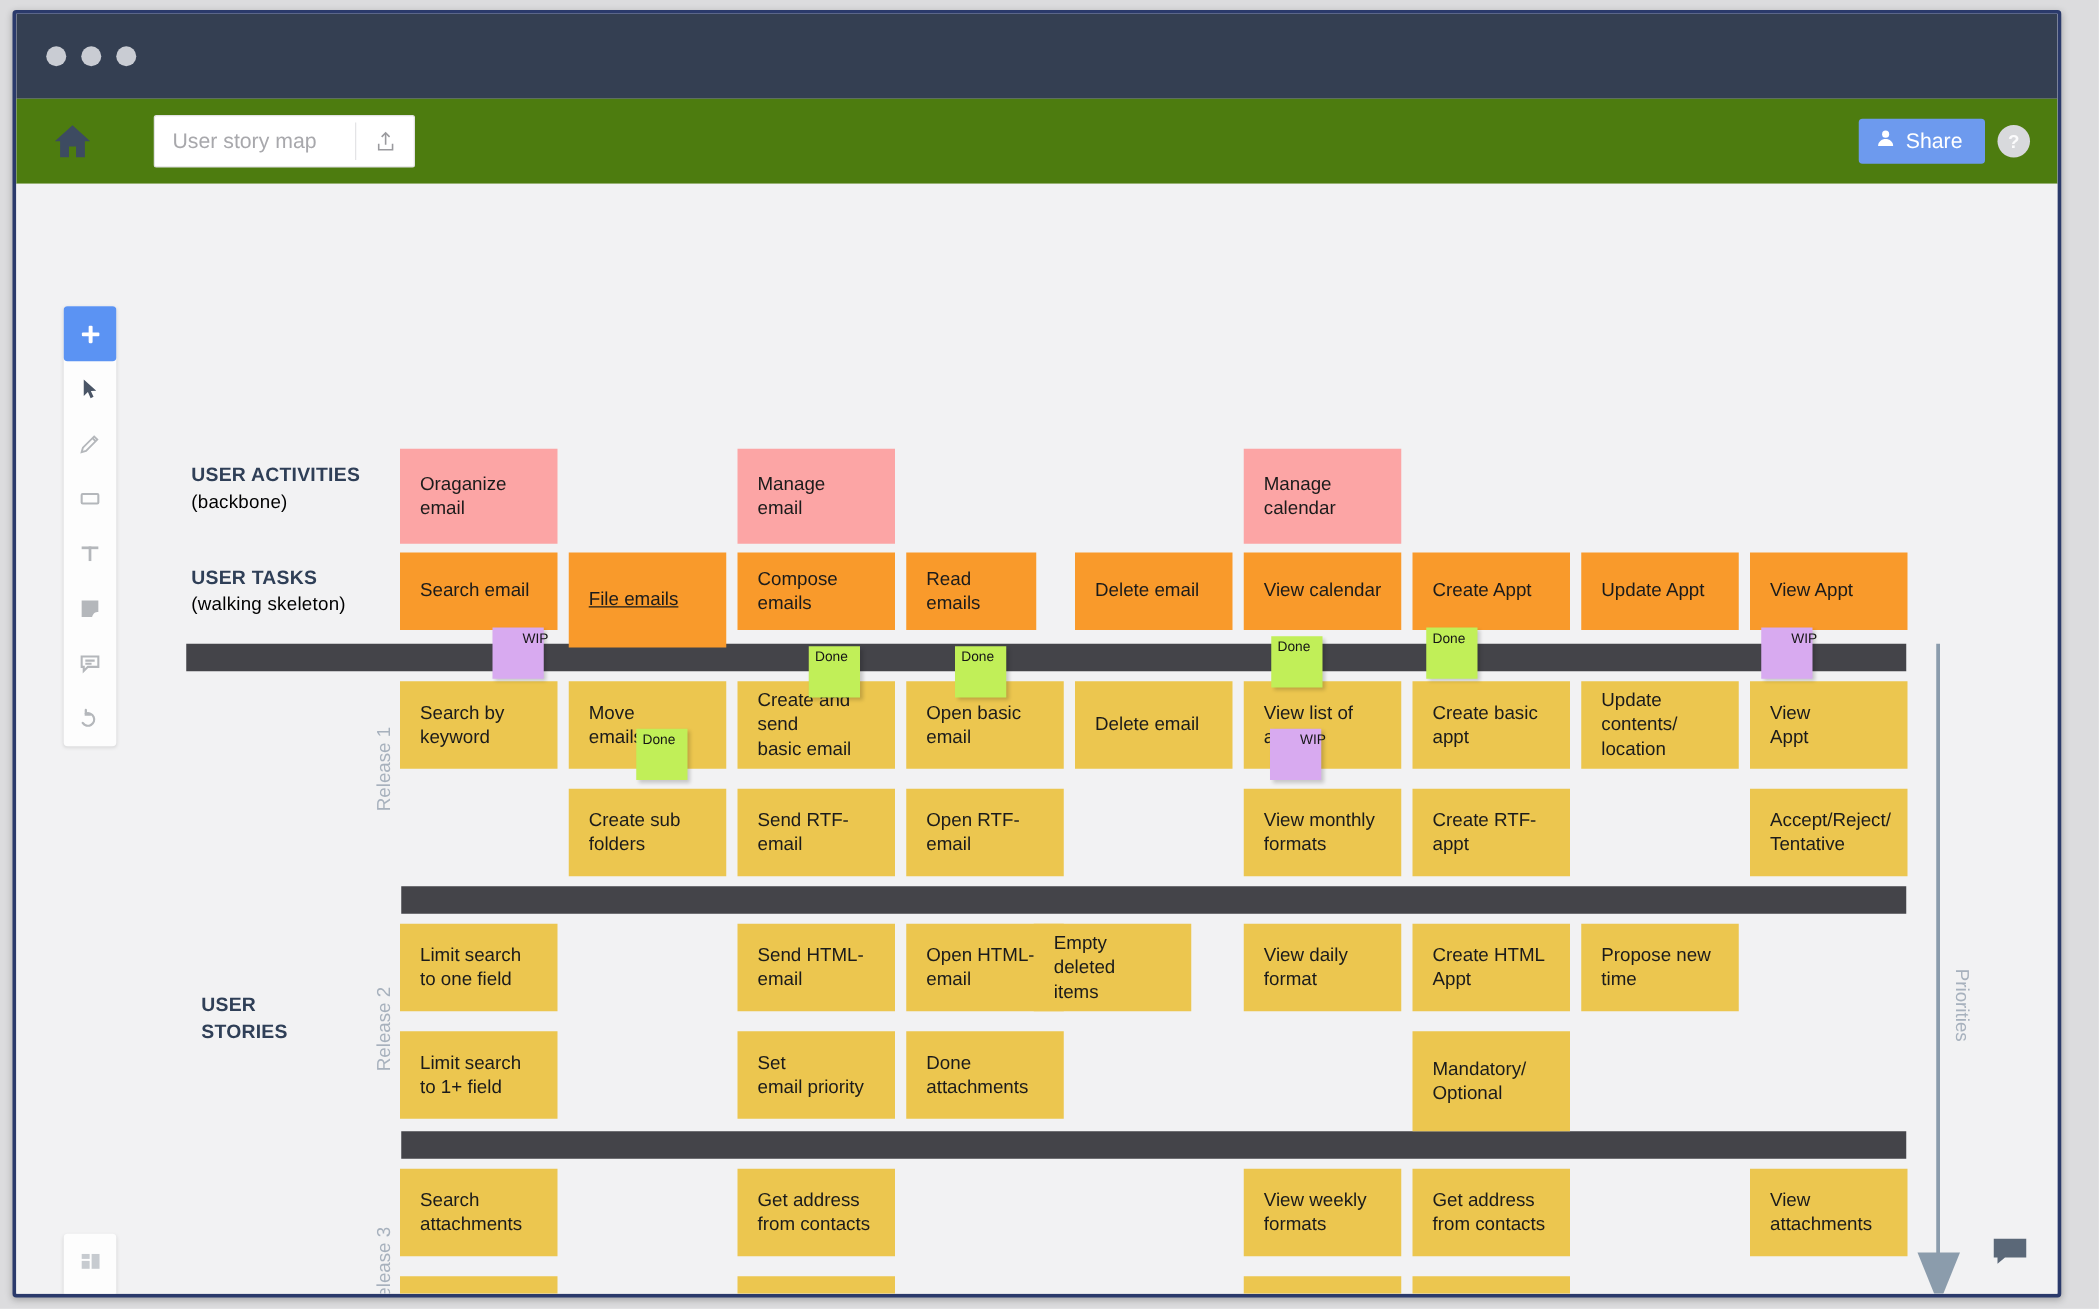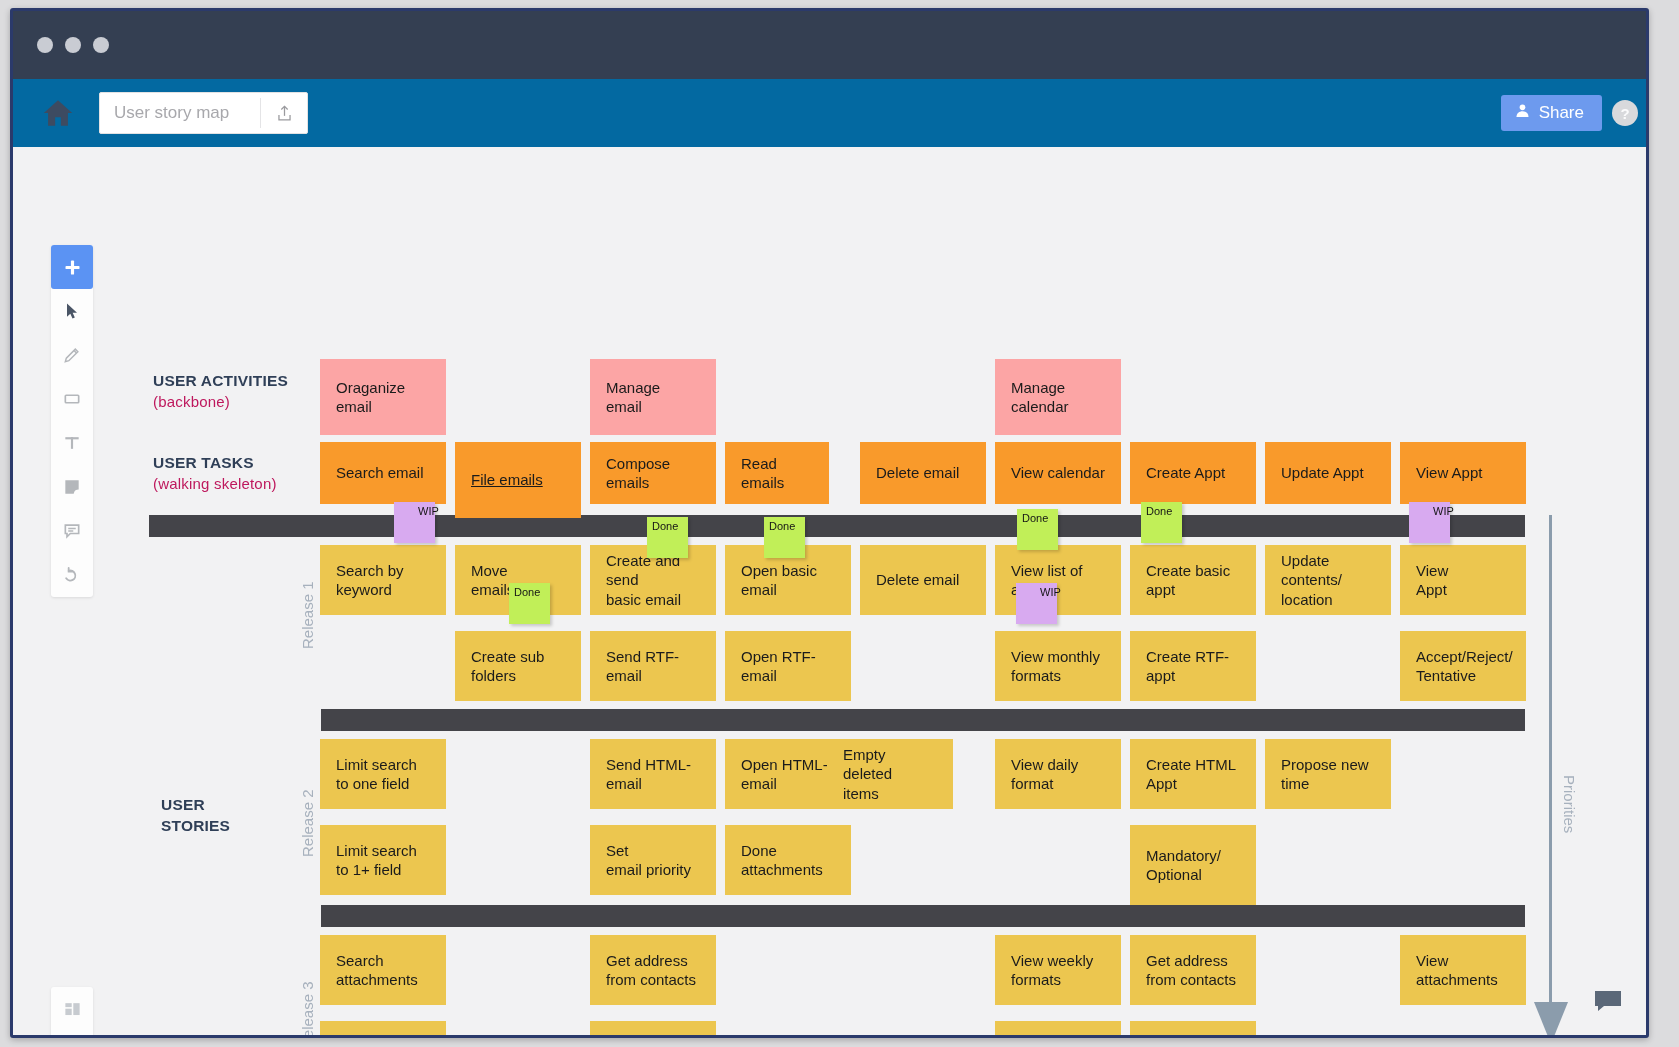--- a/index.html
+++ b/index.html
@@ -30,24 +30,25 @@
     height: 68px;
     background: #343f52;
     display: flex; align-items: center;
     padding-left: 24px;
   }
   .dot { width: 16px; height: 16px; border-radius: 50%; background: #c9ccd3; margin-right: 12px; }
 
   
   #apptoolbar {
     height: 68px;
-    background: #0369a1;
+    background: #4d7c0f;
     display: flex; align-items: center;
     padding: 0 22px 0 28px;
     position: relative;
+    gap: 24px;
   }
   #home-icon { width: 34px; height: 34px; margin-right: 24px; cursor: pointer; }
   #titlebox {
     display: flex; align-items: center;
     background: #fff;
     height: 42px;
     border: 1px solid #e2e2e3;
     border-radius: 2px;
   }
   #title-input {
@@ -57,21 +58,21 @@
     font-size: 17px; color: #9d9da1;
   }
   #title-input::placeholder { color: #a8a8ac; }
   #share-divider { width: 1px; height: 30px; background: #e4e4e6; }
   #export-btn {
     width: 46px; height: 42px;
     display: flex; align-items: center; justify-content: center;
     cursor: pointer;
   }
   #toolbar-right {
-    position: absolute; right: 8px; top: 50%; transform: translateY(-50%);
+    position: absolute; right: 22px; top: 50%; transform: translateY(-50%);
     display: flex; align-items: center; gap: 10px; justify-content: flex-end;
   }
   #share-btn {
     background: #6d9aee; color: #fff;
     border: none; border-radius: 3px;
     height: 36px; padding: 0 18px 0 13px;
     display: flex; align-items: center; gap: 8px;
     font-family: "Liberation Sans", sans-serif;
     font-size: 17px; cursor: pointer;
   }
@@ -117,21 +118,21 @@
 
   
   .sec-label {
     position: absolute;
     color: #2f3f57;
     font-size: 15.5px;
     font-weight: bold;
     line-height: 1.33;
     letter-spacing: .2px;
   }
-  .sec-label .sub { font-weight: normal; font-size: 15px; color: #be185d; }
+  .sec-label .sub { font-weight: normal; font-size: 15px; color: #000000; }
 
   
   .rel-label {
     position: absolute;
     color: #a7b1bd;
     font-size: 15px;
     transform: rotate(-90deg);
     transform-origin: left top;
     white-space: nowrap;
   }

